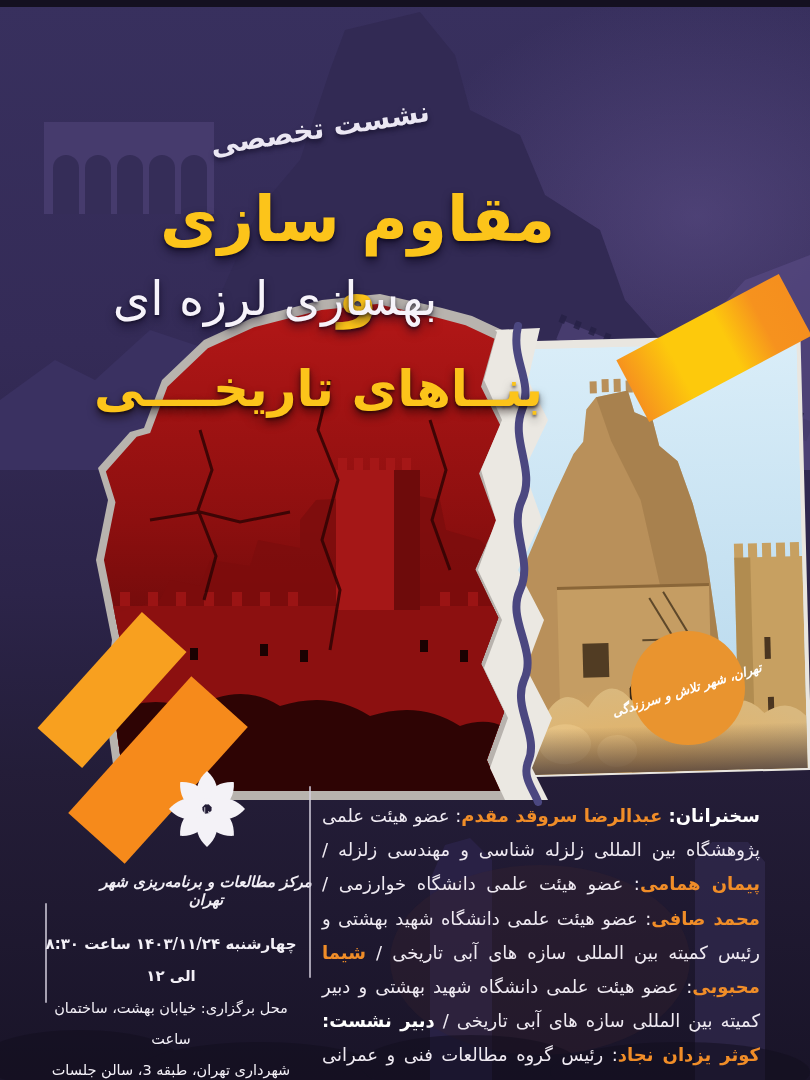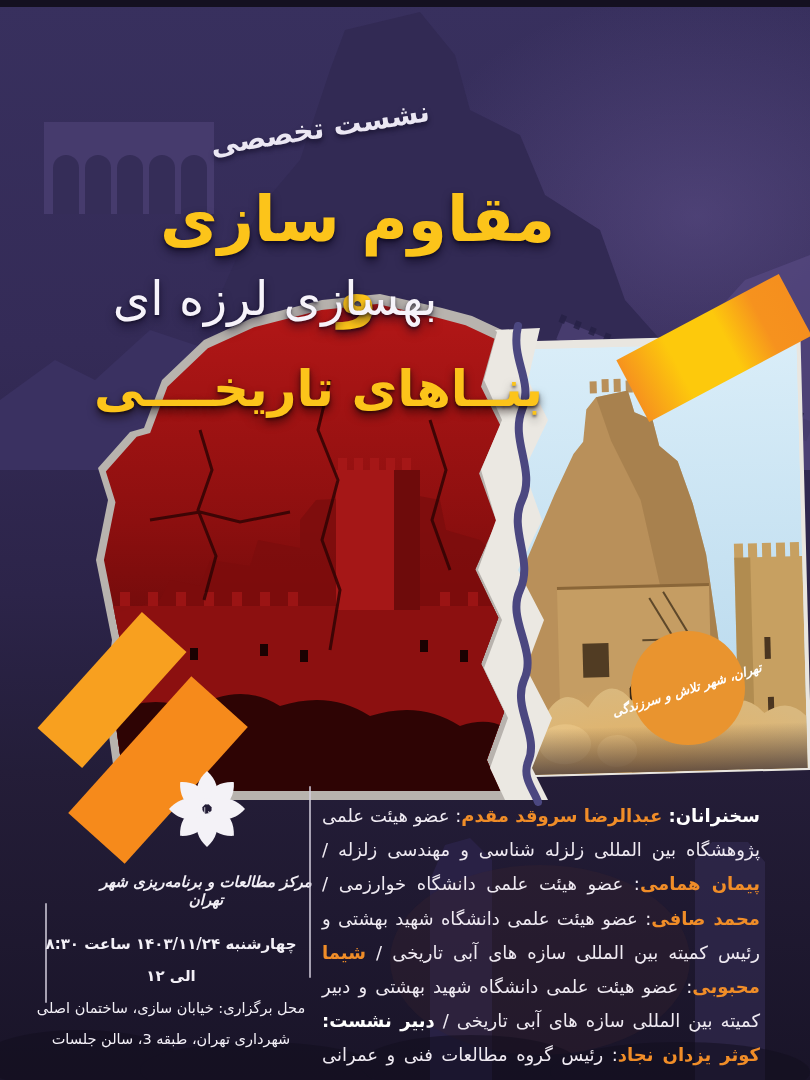--- a/index.html
+++ b/index.html
@@ -298,19 +298,19 @@
   <div class="txt title2">بهسازی لرزه ای</div>
   <div class="txt title3">بنــاهای تاریخــــی</div>
 
   <div class="txt org-caption">مرکز مطالعات و برنامه‌ریزی شهر تهران</div>
 
   <div class="v-divider main"></div>
   <div class="v-divider small"></div>
 
   <div class="txt schedule">
     <div class="l1">چهارشنبه ۱۴۰۳/۱۱/۲۴   ساعت ۸:۳۰ الی ۱۲</div>
-    <div>محل برگزاری: خیابان سازی، ساختمان اصلی</div>
+    <div>محل برگزاری: خیابان بهشت، ساختمان ساعت</div>
     <div>شهرداری تهران، طبقه 3، سالن جلسات</div>
   </div>
 
   <div class="txt speakers"><span class="seg-label">سخنرانان: </span><span class="seg-name">عبدالرضا سروقد مقدم</span><span class="seg-body">: عضو هیئت علمی پژوهشگاه بین المللی زلزله شناسی و مهندسی زلزله / </span><span class="seg-name">پیمان همامی</span><span class="seg-body">: عضو هیئت علمی دانشگاه خوارزمی / </span><span class="seg-name">محمد صافی</span><span class="seg-body">: عضو هیئت علمی دانشگاه شهید بهشتی و رئیس کمیته بین المللی سازه های آبی تاریخی / </span><span class="seg-name">شیما محبوبی</span><span class="seg-body">: عضو هیئت علمی دانشگاه شهید بهشتی و دبیر کمیته بین المللی سازه های آبی تاریخی / </span><span class="seg-label">دبیر نشست: </span><span class="seg-name">کوثر یزدان نجاد</span><span class="seg-body">: رئیس گروه مطالعات فنی و عمرانی مرکز مطالعات و برنامه ریزی شهر تهران</span></div>
 
 </div>
 
 </body></html>

